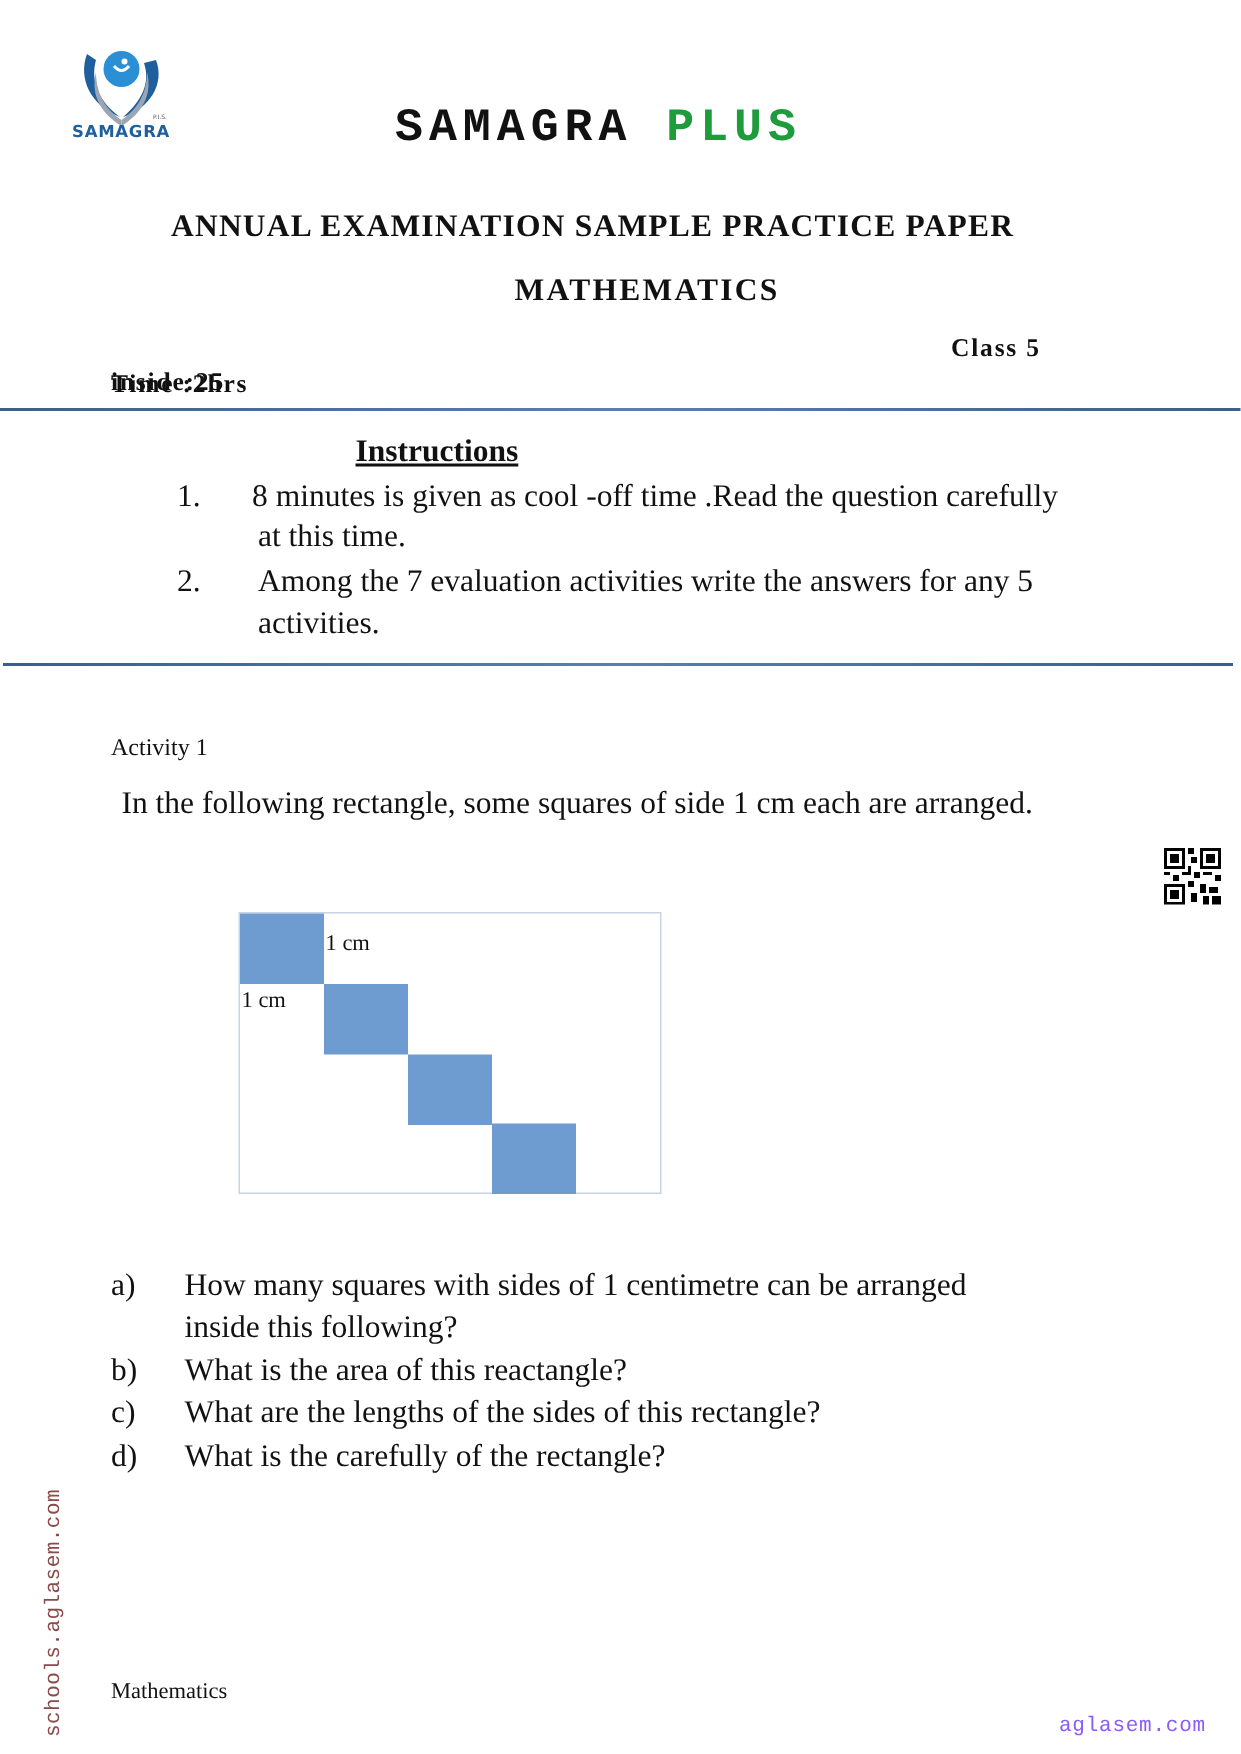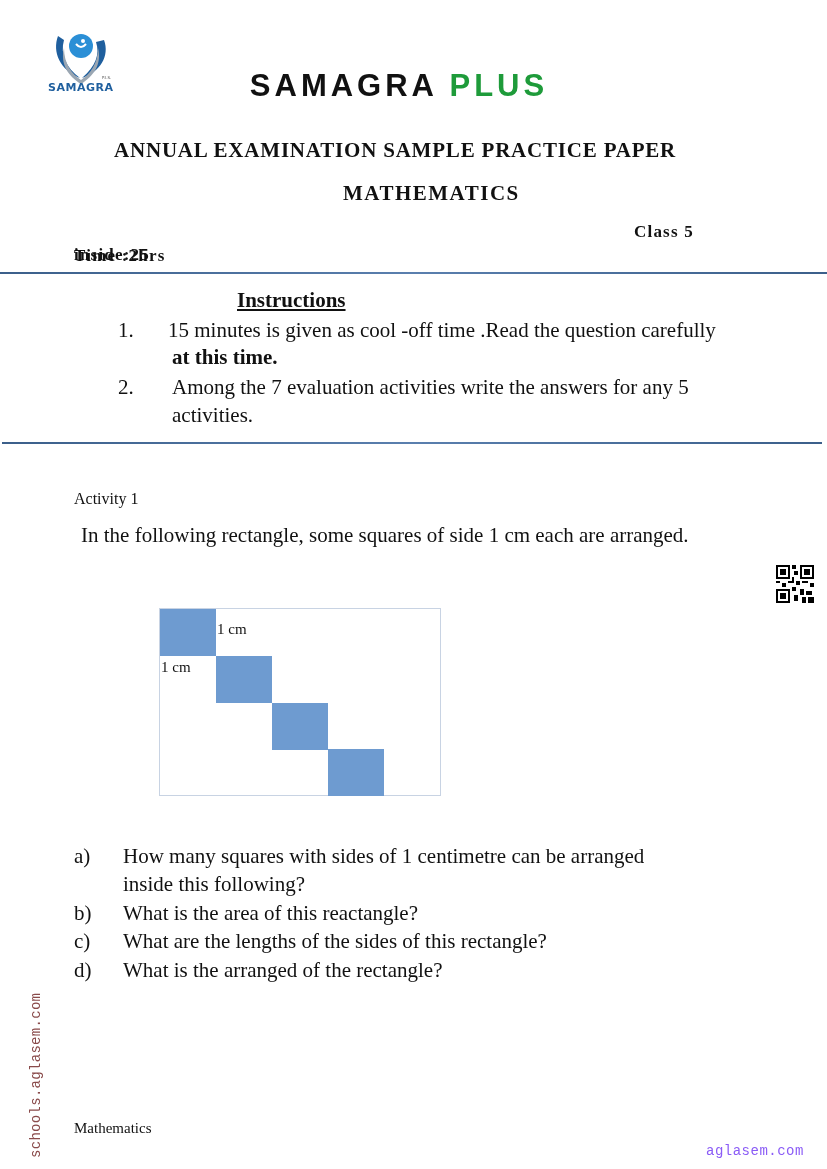--- a/index.html
+++ b/index.html
@@ -1,19 +1,19 @@
 <!DOCTYPE html>
 <html><head>
 <meta charset="utf-8">
 <style>
   html, body { margin:0; padding:0; background:#fff; }
   body { width:827px; height:1169px; position:relative; overflow:hidden; color:#111; font-family:"DejaVu Serif", serif; }
   .abs { position:absolute; }
   .logo { left:44px; top:26px; width:76px; height:72px; }
-  .title { left:0; width:778px; top:68px; text-align:center; font-family:Liberation Sans, sans-serif; font-weight:bold; font-size:31px; letter-spacing:4px; padding-left:20px; box-sizing:border-box; }
+  .title { left:0; width:778px; top:68px; text-align:center; font-family:Liberation Mono, monospace; font-weight:bold; font-size:31px; letter-spacing:4px; padding-left:20px; box-sizing:border-box; }
   .title .plus { color:#1e9b3a; }
   .hdr1 { left:114px; top:138px; font-family:"Liberation Serif", serif; font-weight:bold; font-size:21px; letter-spacing:0.8px; }
   .hdr2 { left:343px; top:181px; font-family:"Liberation Serif", serif; font-weight:bold; font-size:21px; letter-spacing:1.5px; }
   .meta { font-family:"Liberation Serif", serif; font-weight:bold; font-size:17px; letter-spacing:1.2px; }
   .rule { height:2px; background:linear-gradient(90deg,#3b5f8a,#5a7fae,#3b5f8a); }
   .instr-title { left:237px; top:288px; font-family:"Liberation Serif", serif; font-weight:bold; font-size:21px; text-decoration:underline; }
   .txt { font-family:"Liberation Serif", serif; font-size:21px; line-height:28px; }
   .diagram { left:159px; top:608px; width:282px; height:188px; border:1px solid #c8d3e3; box-sizing:border-box; }
   .sq { position:absolute; width:56px; height:47px; background:#6e9bd0; }
   .lbl { position:absolute; font-family:"Liberation Serif", serif; font-size:15px; }
@@ -50,22 +50,22 @@
 
 <div class="abs meta" style="left:74px;top:222px;margin-top:24px;">Time :2hrs</div>
 <div class="abs meta" style="left:74px;top:245px;">inside:25</div>
 <div class="abs meta" style="left:634px;top:222px;">Class 5</div>
 
 <div class="abs rule" style="left:0;top:272px;width:827px;"></div>
 
 <div class="abs instr-title">Instructions</div>
 
 <div class="abs txt" style="left:118px;top:316px;">1.</div>
-<div class="abs txt" style="left:168px;top:316px;">15 minutes is given as cool -off time .Read the question carefully</div>
-<div class="abs txt" style="left:172px;top:343px;font-weight:bold;">at this time.</div>
+<div class="abs txt" style="left:168px;top:316px;">8 minutes is given as cool -off time .Read the question carefully</div>
+<div class="abs txt" style="left:172px;top:343px;">at this time.</div>
 
 <div class="abs txt" style="left:118px;top:373px;">2.</div>
 <div class="abs txt" style="left:172px;top:373px;">Among the 7 evaluation activities write the answers  for any  5</div>
 <div class="abs txt" style="left:172px;top:401px;">activities.</div>
 
 <div class="abs rule" style="left:2px;top:442px;width:820px;"></div>
 
 <div class="abs" style="left:74px;top:490px;font-family:'Liberation Serif',serif;font-size:16px;">Activity 1</div>
 <div class="abs txt" style="left:81px;top:521px;">In the following rectangle, some squares of side 1 cm each are arranged.</div>
 
@@ -114,20 +114,20 @@
 <div class="abs txt" style="left:123px;top:842px;">How many squares with sides of 1 centimetre can be arranged</div>
 <div class="abs txt" style="left:123px;top:870px;">inside this following?</div>
 
 <div class="abs txt" style="left:74px;top:899px;">b)</div>
 <div class="abs txt" style="left:123px;top:899px;">What is the area of this reactangle?</div>
 
 <div class="abs txt" style="left:74px;top:927px;">c)</div>
 <div class="abs txt" style="left:123px;top:927px;">What are the lengths of the sides of this rectangle?</div>
 
 <div class="abs txt" style="left:74px;top:956px;">d)</div>
-<div class="abs txt" style="left:123px;top:956px;">What is the arranged of the rectangle?</div>
+<div class="abs txt" style="left:123px;top:956px;">What is the carefully of the rectangle?</div>
 
 <div class="abs side">
   <span>schools.aglasem.com</span>
 </div>
 
 <div class="abs footer-l">Mathematics</div>
 <div class="abs footer-r">aglasem.com</div>
 
 </body></html>

